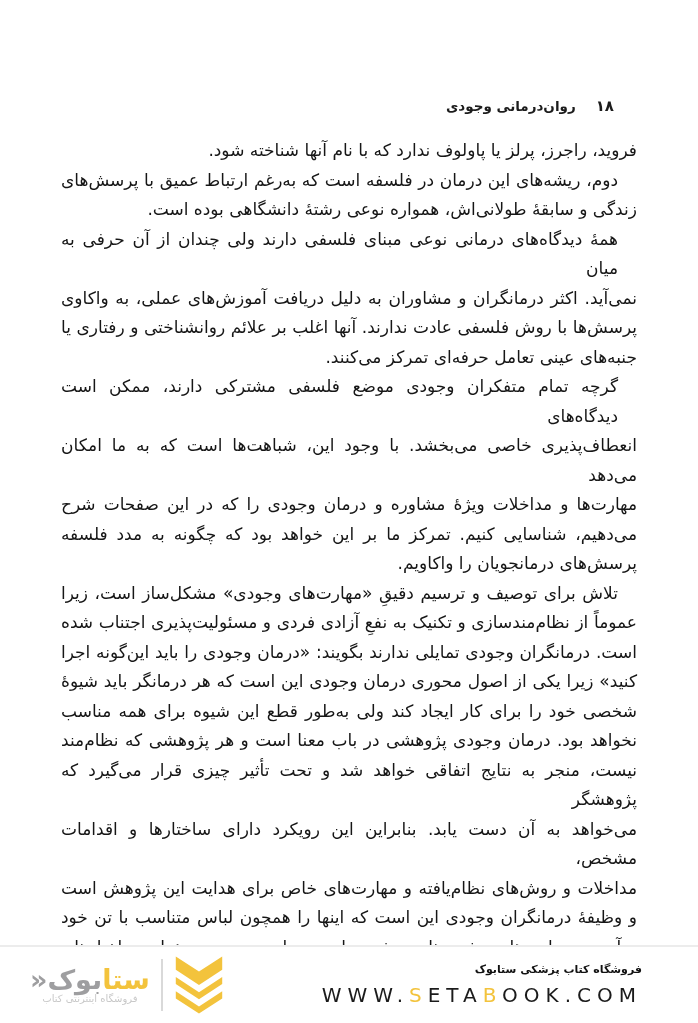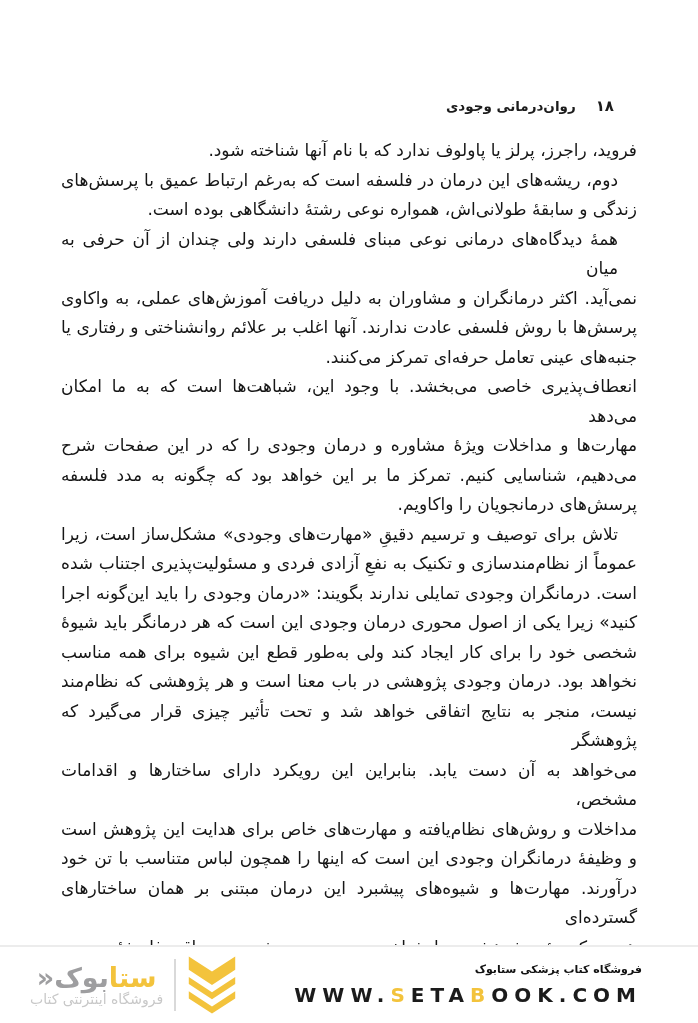--- a/index.html
+++ b/index.html
@@ -31,34 +31,34 @@
   
   .footer {
     position:absolute; left:0; right:0; bottom:0; height:78px;
     background:#ffffff; border-top:2px solid #ECECEC;
     display:flex; direction:rtl; align-items:center; justify-content:space-between;
     padding:0 56px 0 30px;
   }
   .store-info { text-align:right; }
   .store-name { font-size:11px; font-weight:600; color:#111111; direction:rtl; }
   .store-url  {
-    direction:ltr; margin-top:7px; font-size:20px; font-weight:bold;
+    direction:ltr; margin-top:7px; font-size:20px; font-weight:normal;
     letter-spacing:6px; color:#1b1b1b; white-space:nowrap;
   }
   .store-url .ylw { color:var(--accent,#F3C33C); }
 
   .setabook-logo { display:flex; direction:ltr; align-items:center; gap:11px; }
   .wordmark-block { text-align:center; }
   .wordmark {
     display:flex; direction:rtl; justify-content:center; align-items:baseline;
     font-size:27px; font-weight:bold; line-height:1;
   }
   .wordmark .ylw { color:var(--accent,#F3C33C); }
   .wordmark .gry { color:var(--wordmark-gray,#9E9EA0); }
-  .logo-tagline { font-size:14px; color:var(--tagline-gray,#C8C8C8); direction:rtl; }
+  .logo-tagline { font-size:10px; color:var(--tagline-gray,#C8C8C8); direction:rtl; }
   .logo-divider { width:2px; height:52px; background:#D9D9D9; }
   .chevron-wrap { width:50px; height:60px; display:flex; align-items:center; }
   .chevron-wrap svg { width:50px; height:60px; fill:var(--accent,#F3C33C); }
 </style>
 </head>
 <body style="--accent: #F3C33C; --wordmark-gray: #9E9EA0; --tagline-gray: #C8C8C8;">
 
 <div class="page">
 
   <div class="running-head">
@@ -67,20 +67,21 @@
   </div>
 
   <div class="body-text">
       <div class="line last">فروید، راجرز، پرلز یا پاولوف ندارد که با نام آنها شناخته شود.</div>
       <div class="line indent">دوم، ریشه‌های این درمان در فلسفه است که به‌رغم ارتباط عمیق با پرسش‌های</div>
       <div class="line last">زندگی و سابقهٔ طولانی‌اش، همواره نوعی رشتهٔ دانشگاهی بوده است.</div>
       <div class="line indent">همهٔ دیدگاه‌های درمانی نوعی مبنای فلسفی دارند ولی چندان از آن حرفی به میان</div>
       <div class="line">نمی‌آید. اکثر درمانگران و مشاوران به دلیل دریافت آموزش‌های عملی، به واکاوی</div>
       <div class="line">پرسش‌ها با روش فلسفی عادت ندارند. آنها اغلب بر علائم روانشناختی و رفتاری یا</div>
       <div class="line last">جنبه‌های عینی تعامل حرفه‌ای تمرکز می‌کنند.</div>
+      <div class="line indent">گرچه تمام متفکران وجودی موضع فلسفی مشترکی دارند، ممکن است دیدگاه‌های</div>
       <div class="line">انعطاف‌پذیری خاصی می‌بخشد. با وجود این، شباهت‌ها است که به ما امکان می‌دهد</div>
       <div class="line">مهارت‌ها و مداخلات ویژهٔ مشاوره و درمان وجودی را که در این صفحات شرح</div>
       <div class="line">می‌دهیم، شناسایی کنیم. تمرکز ما بر این خواهد بود که چگونه به مدد فلسفه</div>
       <div class="line last">پرسش‌های درمانجویان را واکاویم.</div>
       <div class="line indent">تلاش برای توصیف و ترسیم دقیقِ «مهارت‌های وجودی» مشکل‌ساز است، زیرا</div>
       <div class="line">عموماً از نظام‌مندسازی و تکنیک به نفعِ آزادی فردی و مسئولیت‌پذیری اجتناب شده</div>
       <div class="line">است. درمانگران وجودی تمایلی ندارند بگویند: «درمان وجودی را باید این‌گونه اجرا</div>
       <div class="line">کنید» زیرا یکی از اصول محوری درمان وجودی این است که هر درمانگر باید شیوهٔ</div>
       <div class="line">شخصی خود را برای کار ایجاد کند ولی به‌طور قطع این شیوه برای همه مناسب</div>
       <div class="line">نخواهد بود. درمان وجودی پژوهشی در باب معنا است و هر پژوهشی که نظام‌مند</div>

